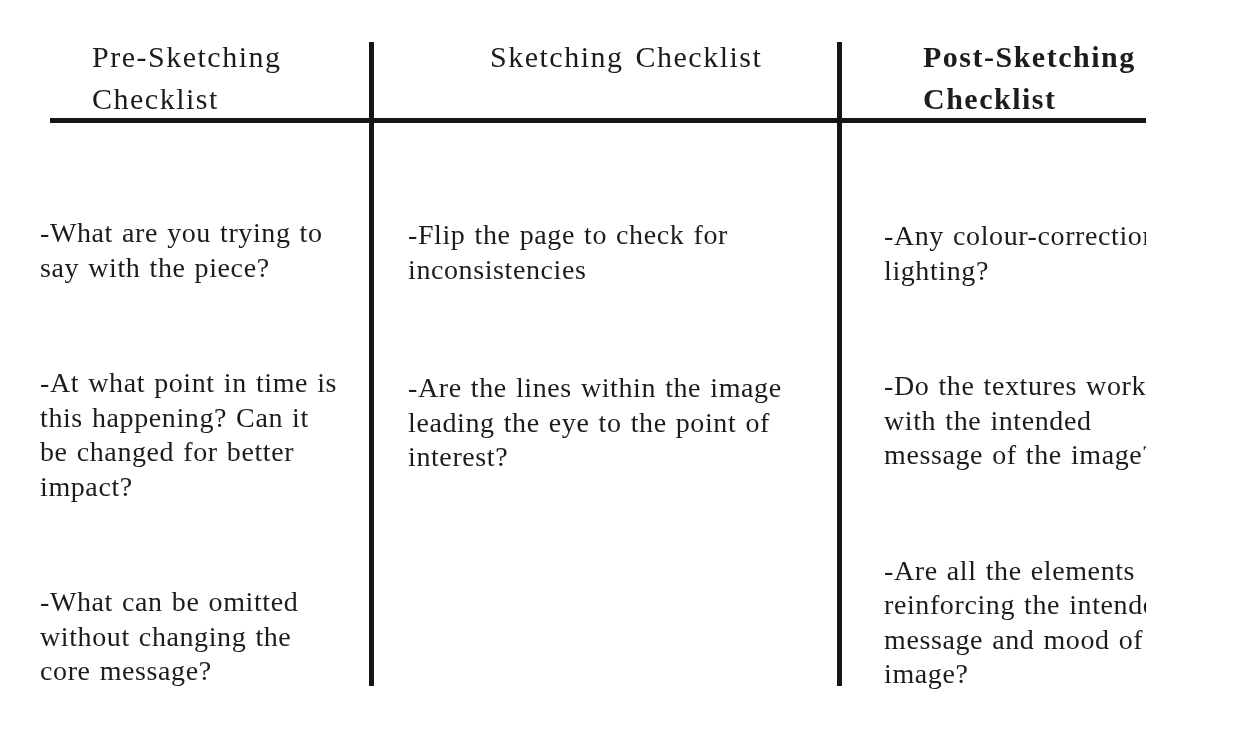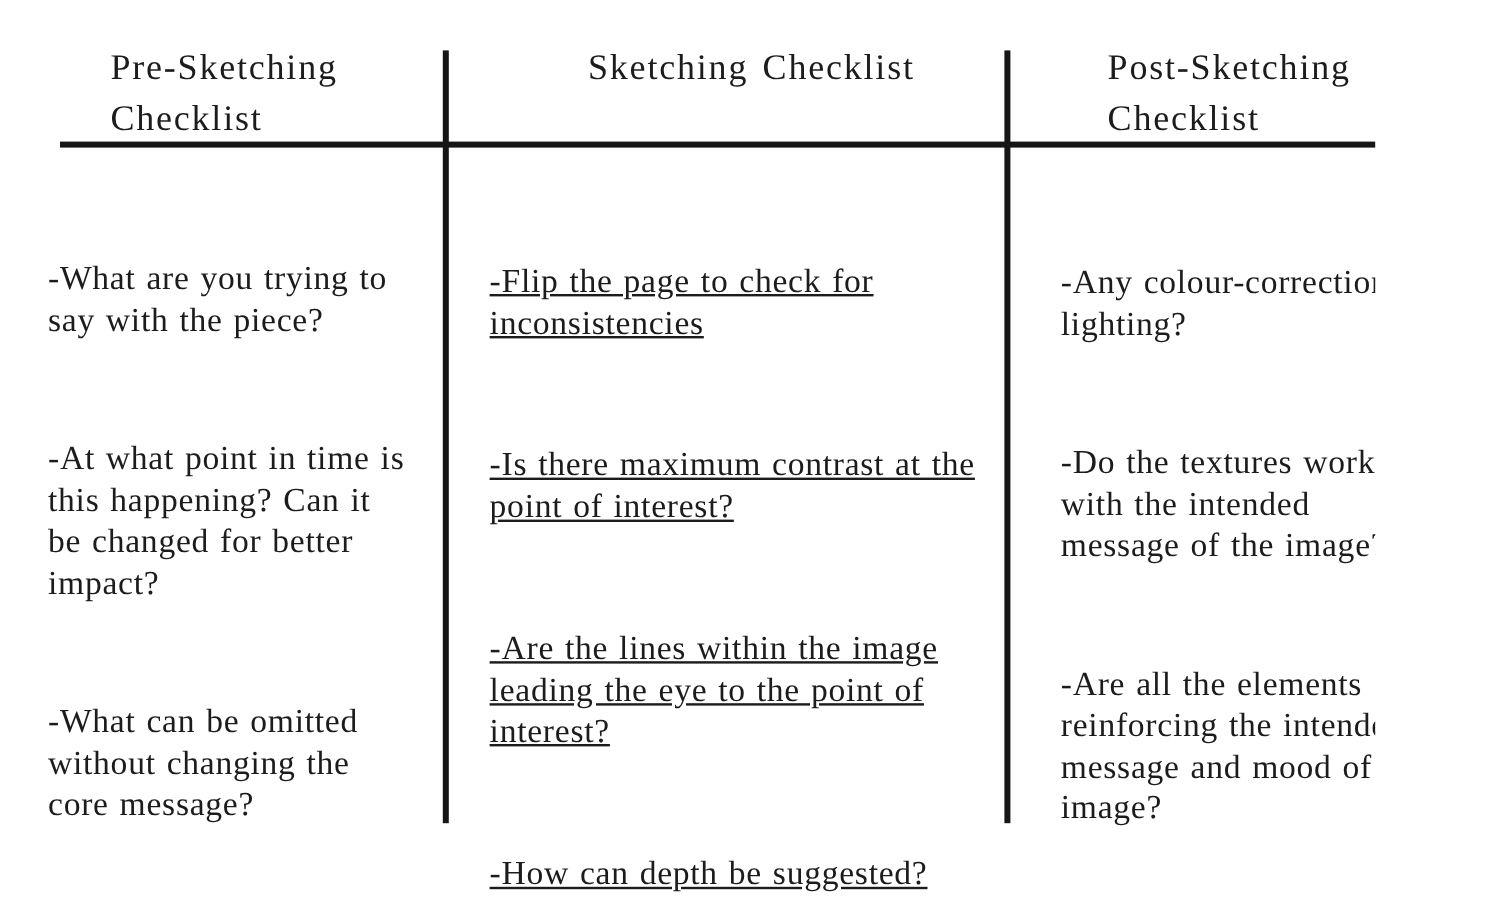--- a/index.html
+++ b/index.html
@@ -29,37 +29,37 @@
     font-size: 30px;
     line-height: 42px;
     letter-spacing: 1.5px;
     word-spacing: 3px;
     white-space: pre;
     font-weight: normal;
     margin: 0;
   }
   .col-header.c1 { left: 92px;  top: 36px; }
   .col-header.c2 { left: 480px; top: 36px; margin-left: 10px; }
-  .col-header.c3 { left: 923px; top: 36px; }
+  .col-header.c3 { left: 923px; top: 36px; font-weight: bold; }
 
   .col-body {
     position: absolute;
     font-size: 28px;
     line-height: 34.5px;
     letter-spacing: 0.6px;
     word-spacing: 1.5px;
     white-space: pre;
   }
   .col-body p {
     margin: 0 0 12px 0;
     white-space: pre;
   }
   .col-body.c1 { left: 40px;  top: 147px; }
   .col-body.c2 { left: 408px; top: 149px; }
-  .col-body.c2 p { margin-bottom: 15px; text-decoration: underline; }
+  .col-body.c2 p { margin-bottom: 15px; }
   .col-body.c3 { left: 884px; top: 150px; }
 </style>
 </head>
 <body>
 
 <div class="sheet" style="--bg: #ffffff; --text: #1c1c1c; --line: #161616;">
 
   <div class="rule h1"></div>
   <div class="rule v1"></div>
   <div class="rule v2"></div>
@@ -79,26 +79,23 @@
 impact?</p>
     <p>-What can be omitted
 without changing the
 core message?</p>
     
   </div>
 
   <div class="col-body c2">
     <p>-Flip the page to check for
 inconsistencies</p>
-    <p>-Is there maximum contrast at the
-point of interest?</p>
     <p>-Are the lines within the image
 leading the eye to the point of
 interest?</p>
-    <p>-How can depth be suggested?</p>
     
   </div>
 
   <div class="col-body c3">
     <p>-Any colour-correction
 lighting?</p>
     <p>-Do the textures work
 with the intended
 message of the image?</p>
     <p>-Are all the elements

